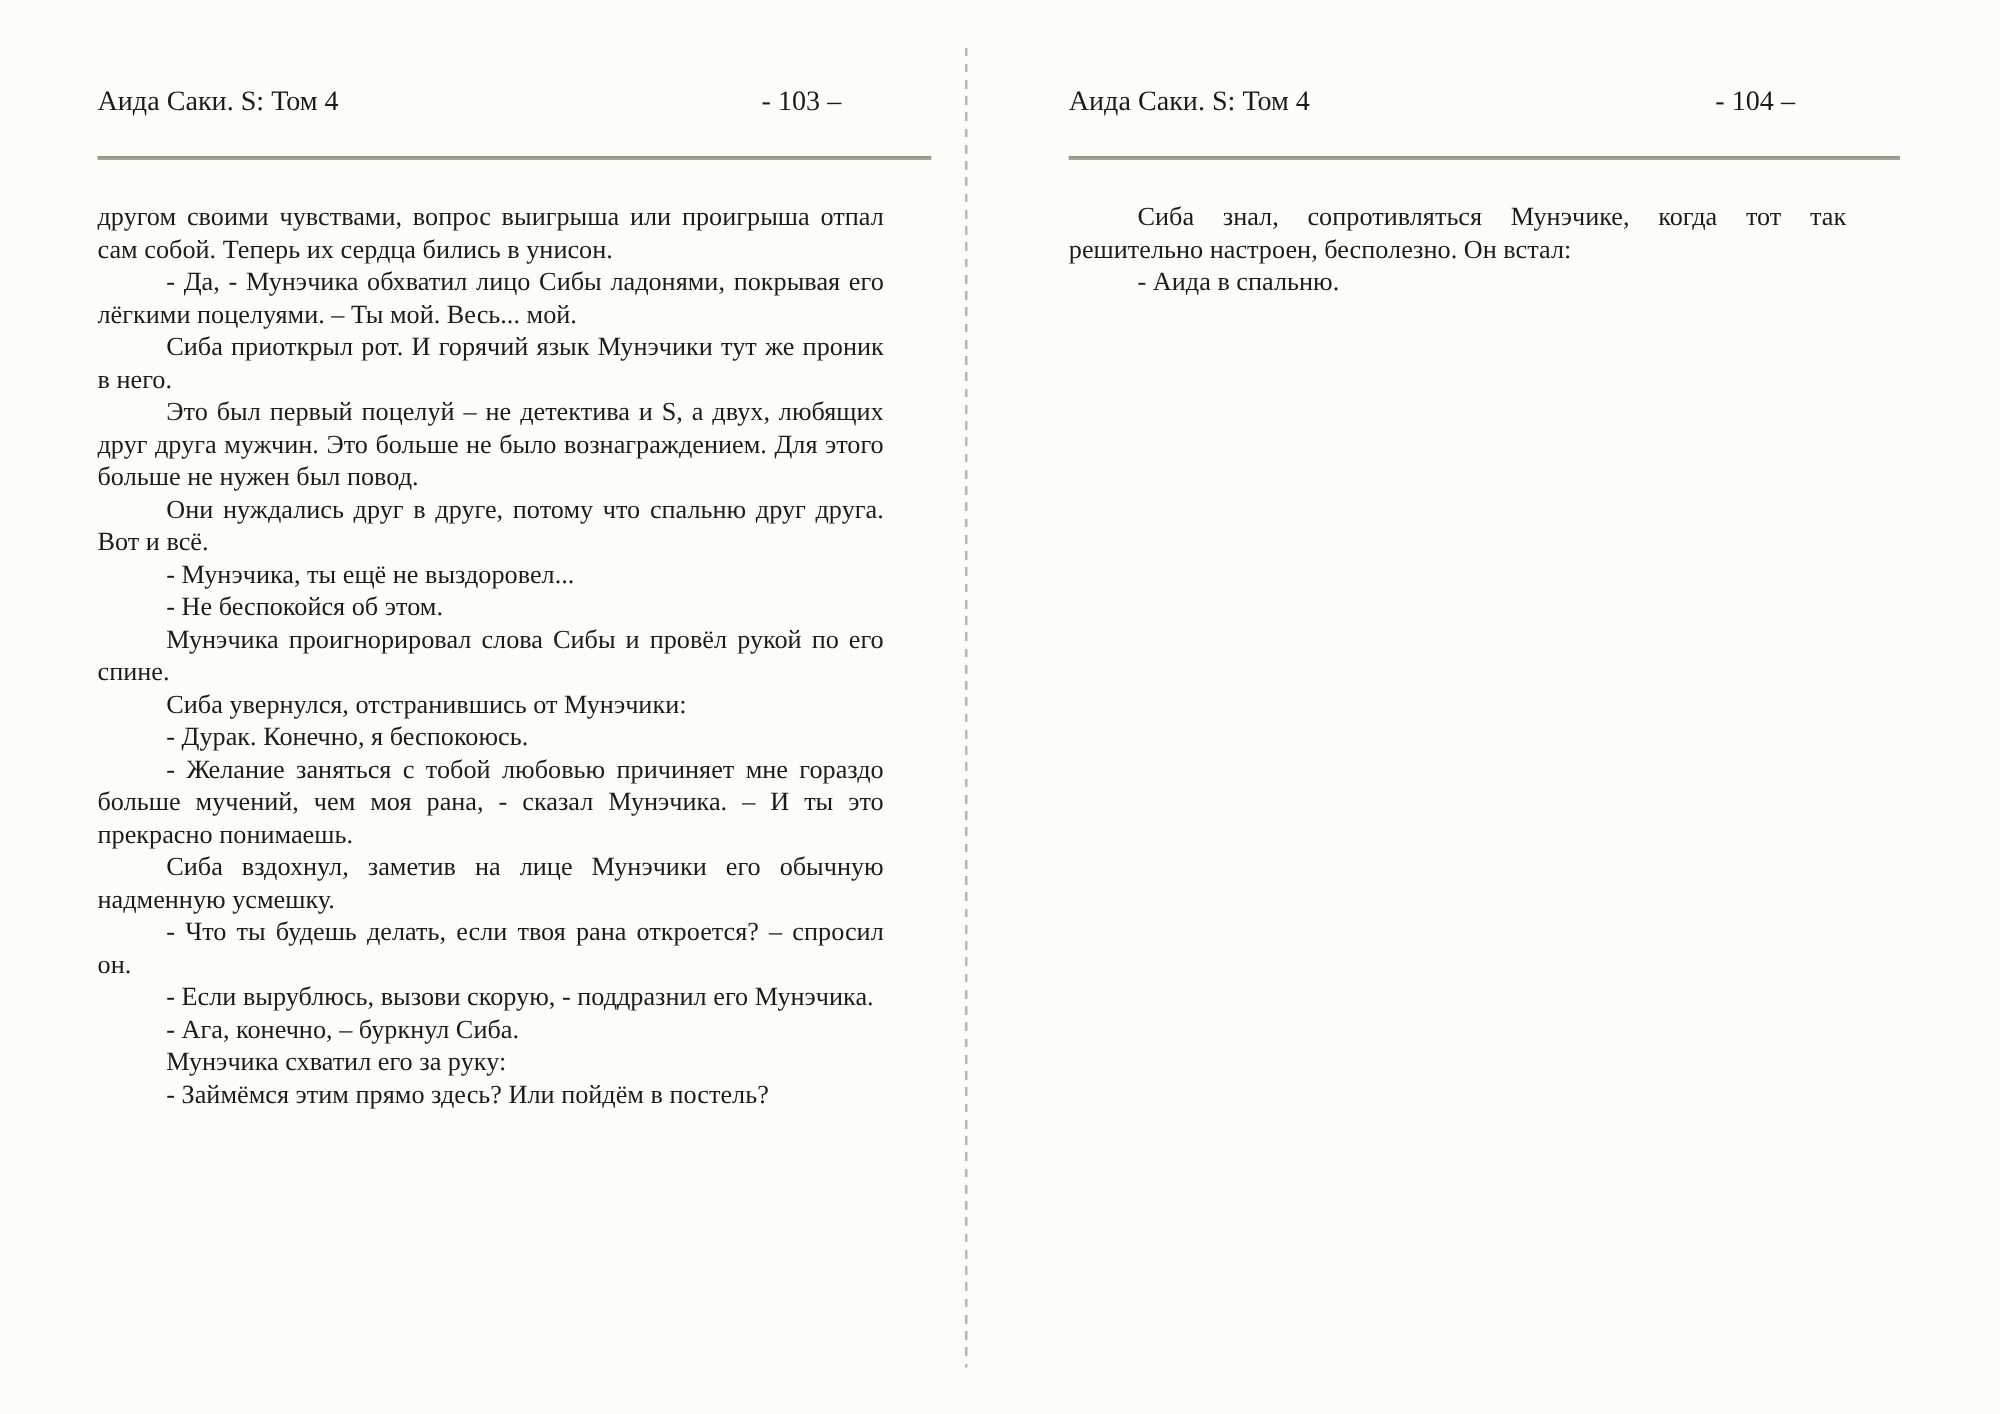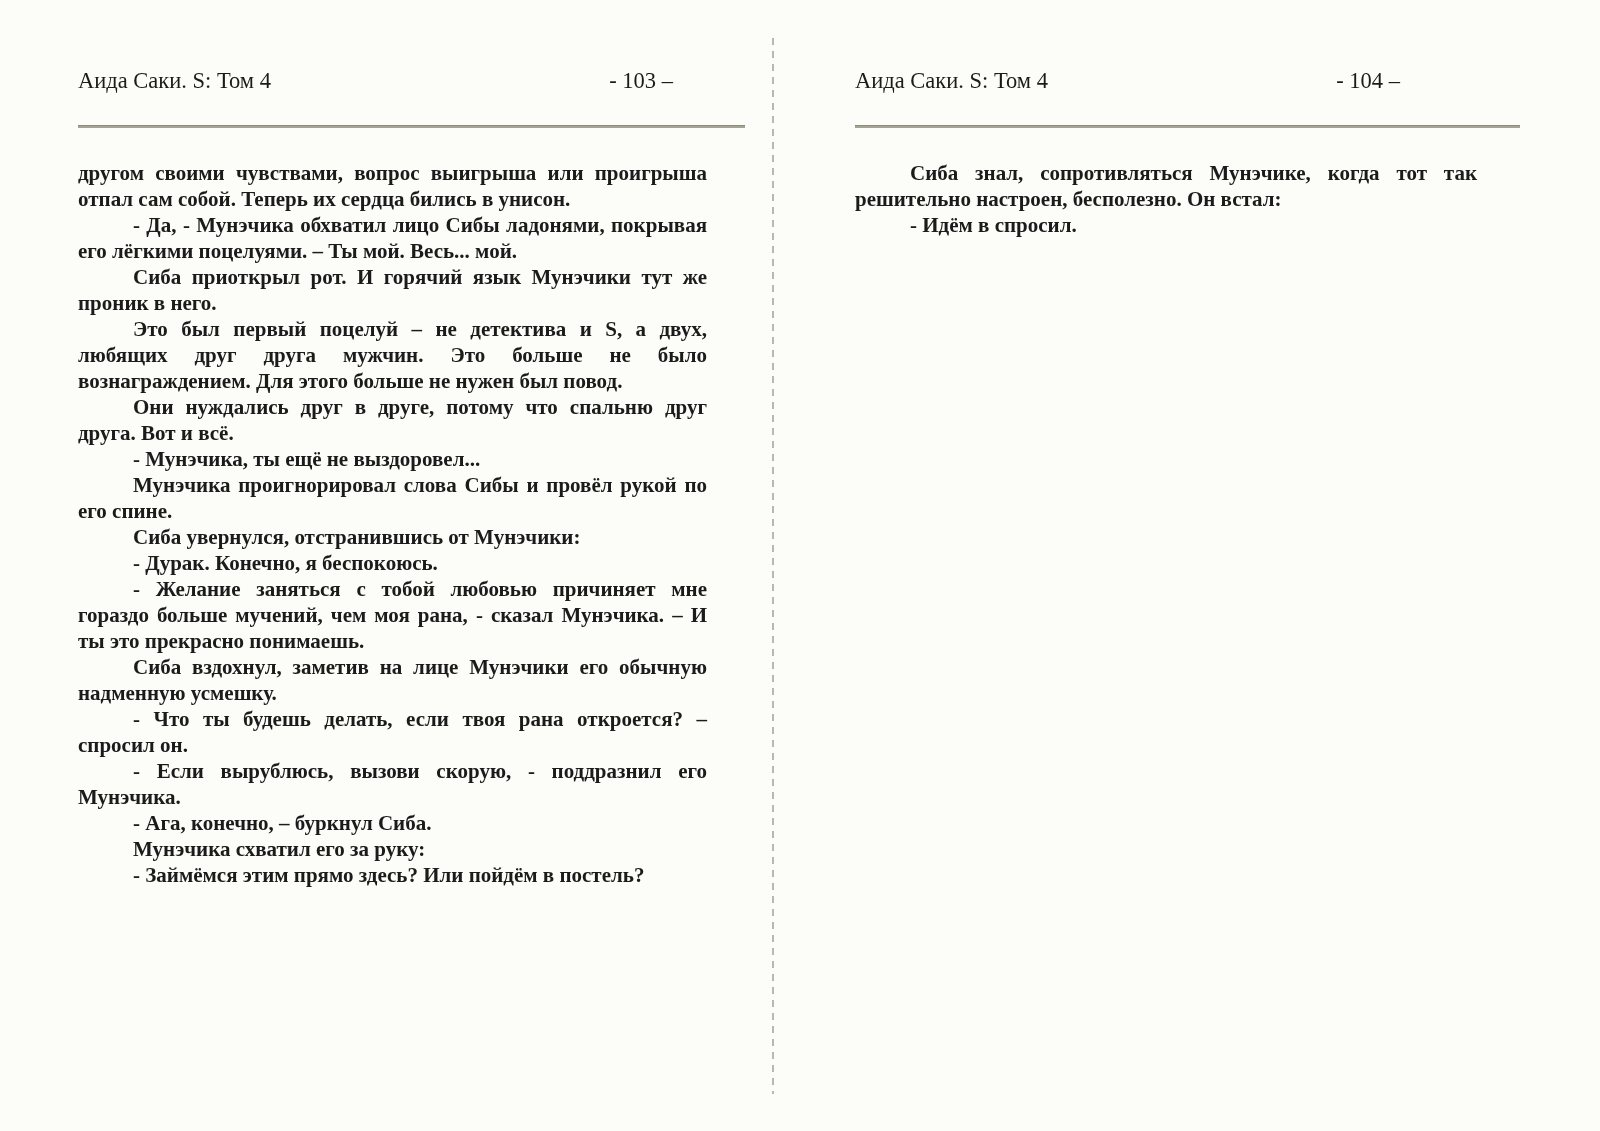--- a/index.html
+++ b/index.html
@@ -31,38 +31,37 @@
     left: 0;
     right: 0;
     display: flex;
     justify-content: space-between;
     align-items: flex-start;
     font-size: 22.5px;
     line-height: 30px;
     white-space: nowrap;
   }
   .page-left  .page-header .page-number { margin-right: 72px; }
-  .page-right .page-header .page-number { margin-right: 120px; }
+  .page-right .page-header .page-number { margin-right: 84px; }
   .header-rule {
     position: absolute;
     top: 125px;
     left: 0;
     width: 100%;
     height: 3px;
     background: var(--rule);
     border-top: 1px solid #8e8b7e;
   }
   .page-body {
     position: absolute;
     top: 160px;
     left: 0;
     font-size: 21px;
     line-height: 26px;
     text-align: justify;
-    font-weight: bold;
   }
   .page-left  .page-body { width: 629px; }
   .page-right .page-body { width: 622px; }
   .page-body p { margin: 0; text-indent: 55px; }
   .page-body p.no-indent { text-indent: 0; }
   .page-divider {
     position: absolute;
     left: 772px;
     top: 38px;
     width: 2px;
@@ -85,20 +84,21 @@
     <span class="page-number">- 103 –</span>
   </div>
   <div class="header-rule"></div>
   <div class="page-body">
       <p class="no-indent">другом своими чувствами, вопрос выигрыша или проигрыша отпал сам собой. Теперь их сердца бились в унисон.</p>
       <p>- Да, - Мунэчика обхватил лицо Сибы ладонями, покрывая его лёгкими поцелуями. – Ты мой. Весь... мой.</p>
       <p>Сиба приоткрыл рот. И горячий язык Мунэчики тут же проник в него.</p>
       <p>Это был первый поцелуй – не детектива и S, а двух, любящих друг друга мужчин. Это больше не было вознаграждением. Для этого больше не нужен был повод.</p>
       <p>Они нуждались друг в друге, потому что спальню друг друга. Вот и всё.</p>
       <p>- Мунэчика, ты ещё не выздоровел...</p>
+      <p>- Не беспокойся об этом.</p>
       <p>Мунэчика проигнорировал слова Сибы и провёл рукой по его спине.</p>
       <p>Сиба увернулся, отстранившись от Мунэчики:</p>
       <p>- Дурак. Конечно, я беспокоюсь.</p>
       <p>- Желание заняться с тобой любовью причиняет мне гораздо больше мучений, чем моя рана, - сказал Мунэчика. – И ты это прекрасно понимаешь.</p>
       <p>Сиба вздохнул, заметив на лице Мунэчики его обычную надменную усмешку.</p>
       <p>- Что ты будешь делать, если твоя рана откроется? – спросил он.</p>
       <p>- Если вырублюсь, вызови скорую, - поддразнил его Мунэчика.</p>
       <p>- Ага, конечно, – буркнул Сиба.</p>
       <p>Мунэчика схватил его за руку:</p>
       <p>- Займёмся этим прямо здесь? Или пойдём в постель?</p>
@@ -108,15 +108,15 @@
 <div class="page-divider"></div>
 
 <div class="page page-right">
   <div class="page-header">
     <span class="book-title">Аида Саки. S: Том 4</span>
     <span class="page-number">- 104 –</span>
   </div>
   <div class="header-rule"></div>
   <div class="page-body">
       <p>Сиба знал, сопротивляться Мунэчике, когда тот так решительно настроен, бесполезно. Он встал:</p>
-      <p>- Идём в спросил.</p>
+      <p>- Аида в спальню.</p>
     </div>
 </div>
 
 </body></html>

